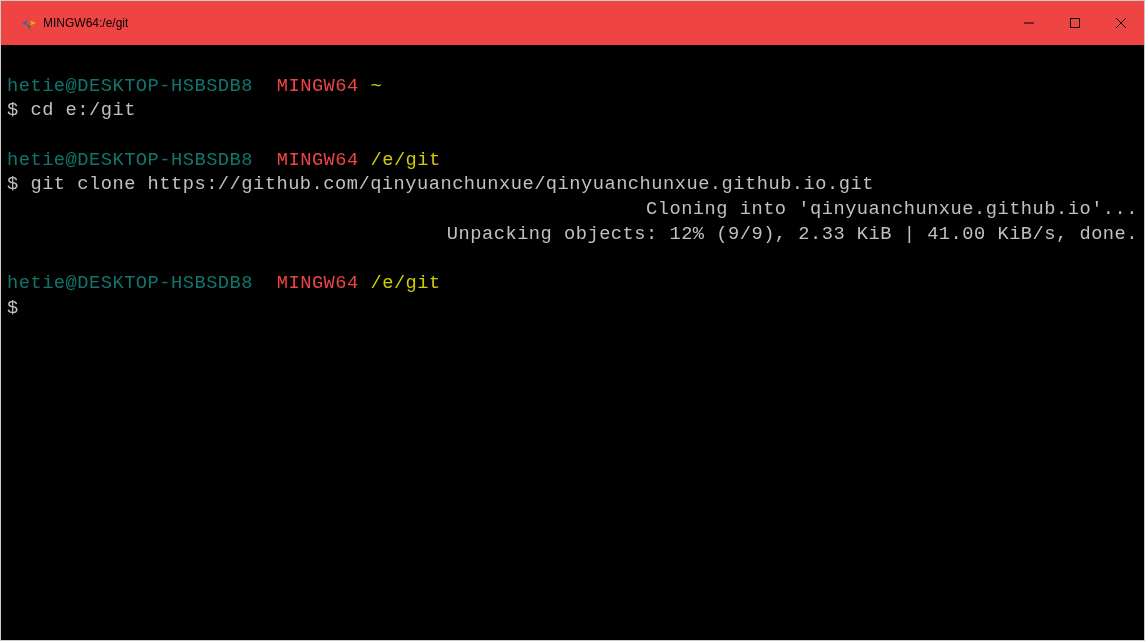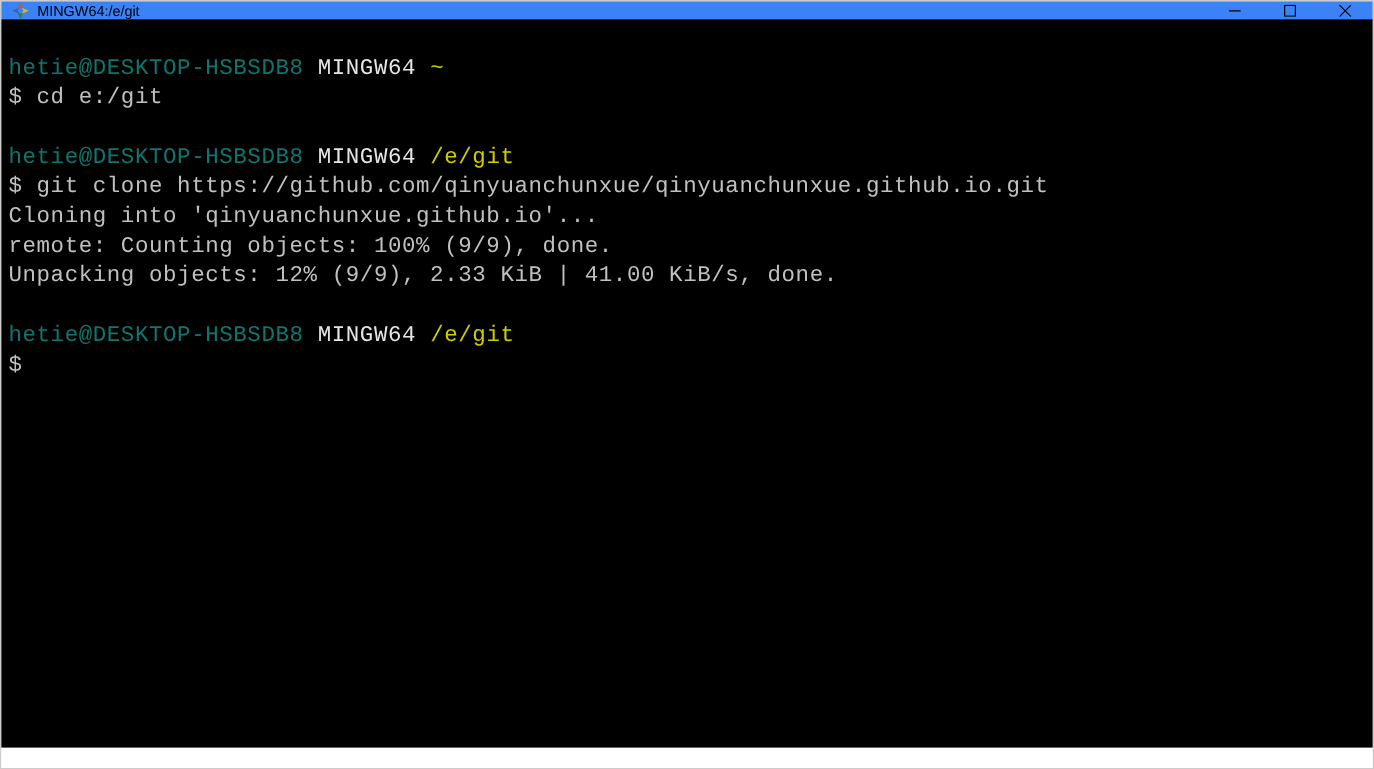--- a/index.html
+++ b/index.html
@@ -9,25 +9,25 @@
     }
     body {
       font-family: "Segoe UI", Tahoma, sans-serif;
       background: #ffffff;
       width: 1145px;
       height: 641px;
       overflow: hidden;
       border: 1px solid #cccccc;
     }
     .titlebar {
-      height: 15px;
-      background: #3b82f6;
+      height: 44px;
+      background: #ef4444;
       display: flex;
       align-items: center;
-      padding-left: 8px;
+      padding-left: 20px;
       user-select: none;
     }
     .titlebar-icon {
       width: 16px;
       height: 16px;
       margin-right: 6px;
       position: relative;
     }
     .titlebar-icon svg {
       width: 16px;
@@ -68,34 +68,36 @@
       color: #c0c0c0;
       overflow: hidden;
     }
     .line {
       white-space: pre;
     }
     .user-host {
       color: #0f766e;
     }
     .env {
-      color: #e5e5e5;
+      color: #ef4444;
+      margin-left: 12px;
     }
     .path {
       color: #cdcd00;
     }
     .prompt-dollar {
       color: #c0c0c0;
     }
     .cmd-text {
       color: #c0c0c0;
       font-family: Liberation Mono, monospace;
     }
     .output-text {
       color: #c0c0c0;
+      text-align: right;
     }
     .blank-line {
       height: 1.32em;
     }
   </style>
 </head>
 <body>
 
 <div class="titlebar">
   <div class="titlebar-icon">
@@ -134,20 +136,19 @@
 
   <div class="line"><span class="user-host">hetie@DESKTOP-HSBSDB8</span> <span class="env">MINGW64</span> <span class="path">~</span></div>
   <div class="line"><span class="prompt-dollar">$</span> <span class="cmd-text">cd e:/git</span></div>
 
   <div class="blank-line"></div>
 
   <div class="line"><span class="user-host">hetie@DESKTOP-HSBSDB8</span> <span class="env">MINGW64</span> <span class="path">/e/git</span></div>
   <div class="line"><span class="prompt-dollar">$</span> <span class="cmd-text">git clone https://github.com/qinyuanchunxue/qinyuanchunxue.github.io.git</span></div>
 
   <div class="line output-text">Cloning into 'qinyuanchunxue.github.io'...</div>
-  <div class="line output-text">remote: Counting objects: 100% (9/9), done.</div>
   <div class="line output-text">Unpacking objects: 12% (9/9), 2.33 KiB | 41.00 KiB/s, done.</div>
 
   <div class="blank-line"></div>
 
   <div class="line"><span class="user-host">hetie@DESKTOP-HSBSDB8</span> <span class="env">MINGW64</span> <span class="path">/e/git</span></div>
   <div class="line"><span class="prompt-dollar">$</span><span class="cmd-text"></span></div>
 </div>
 
 </body></html>

